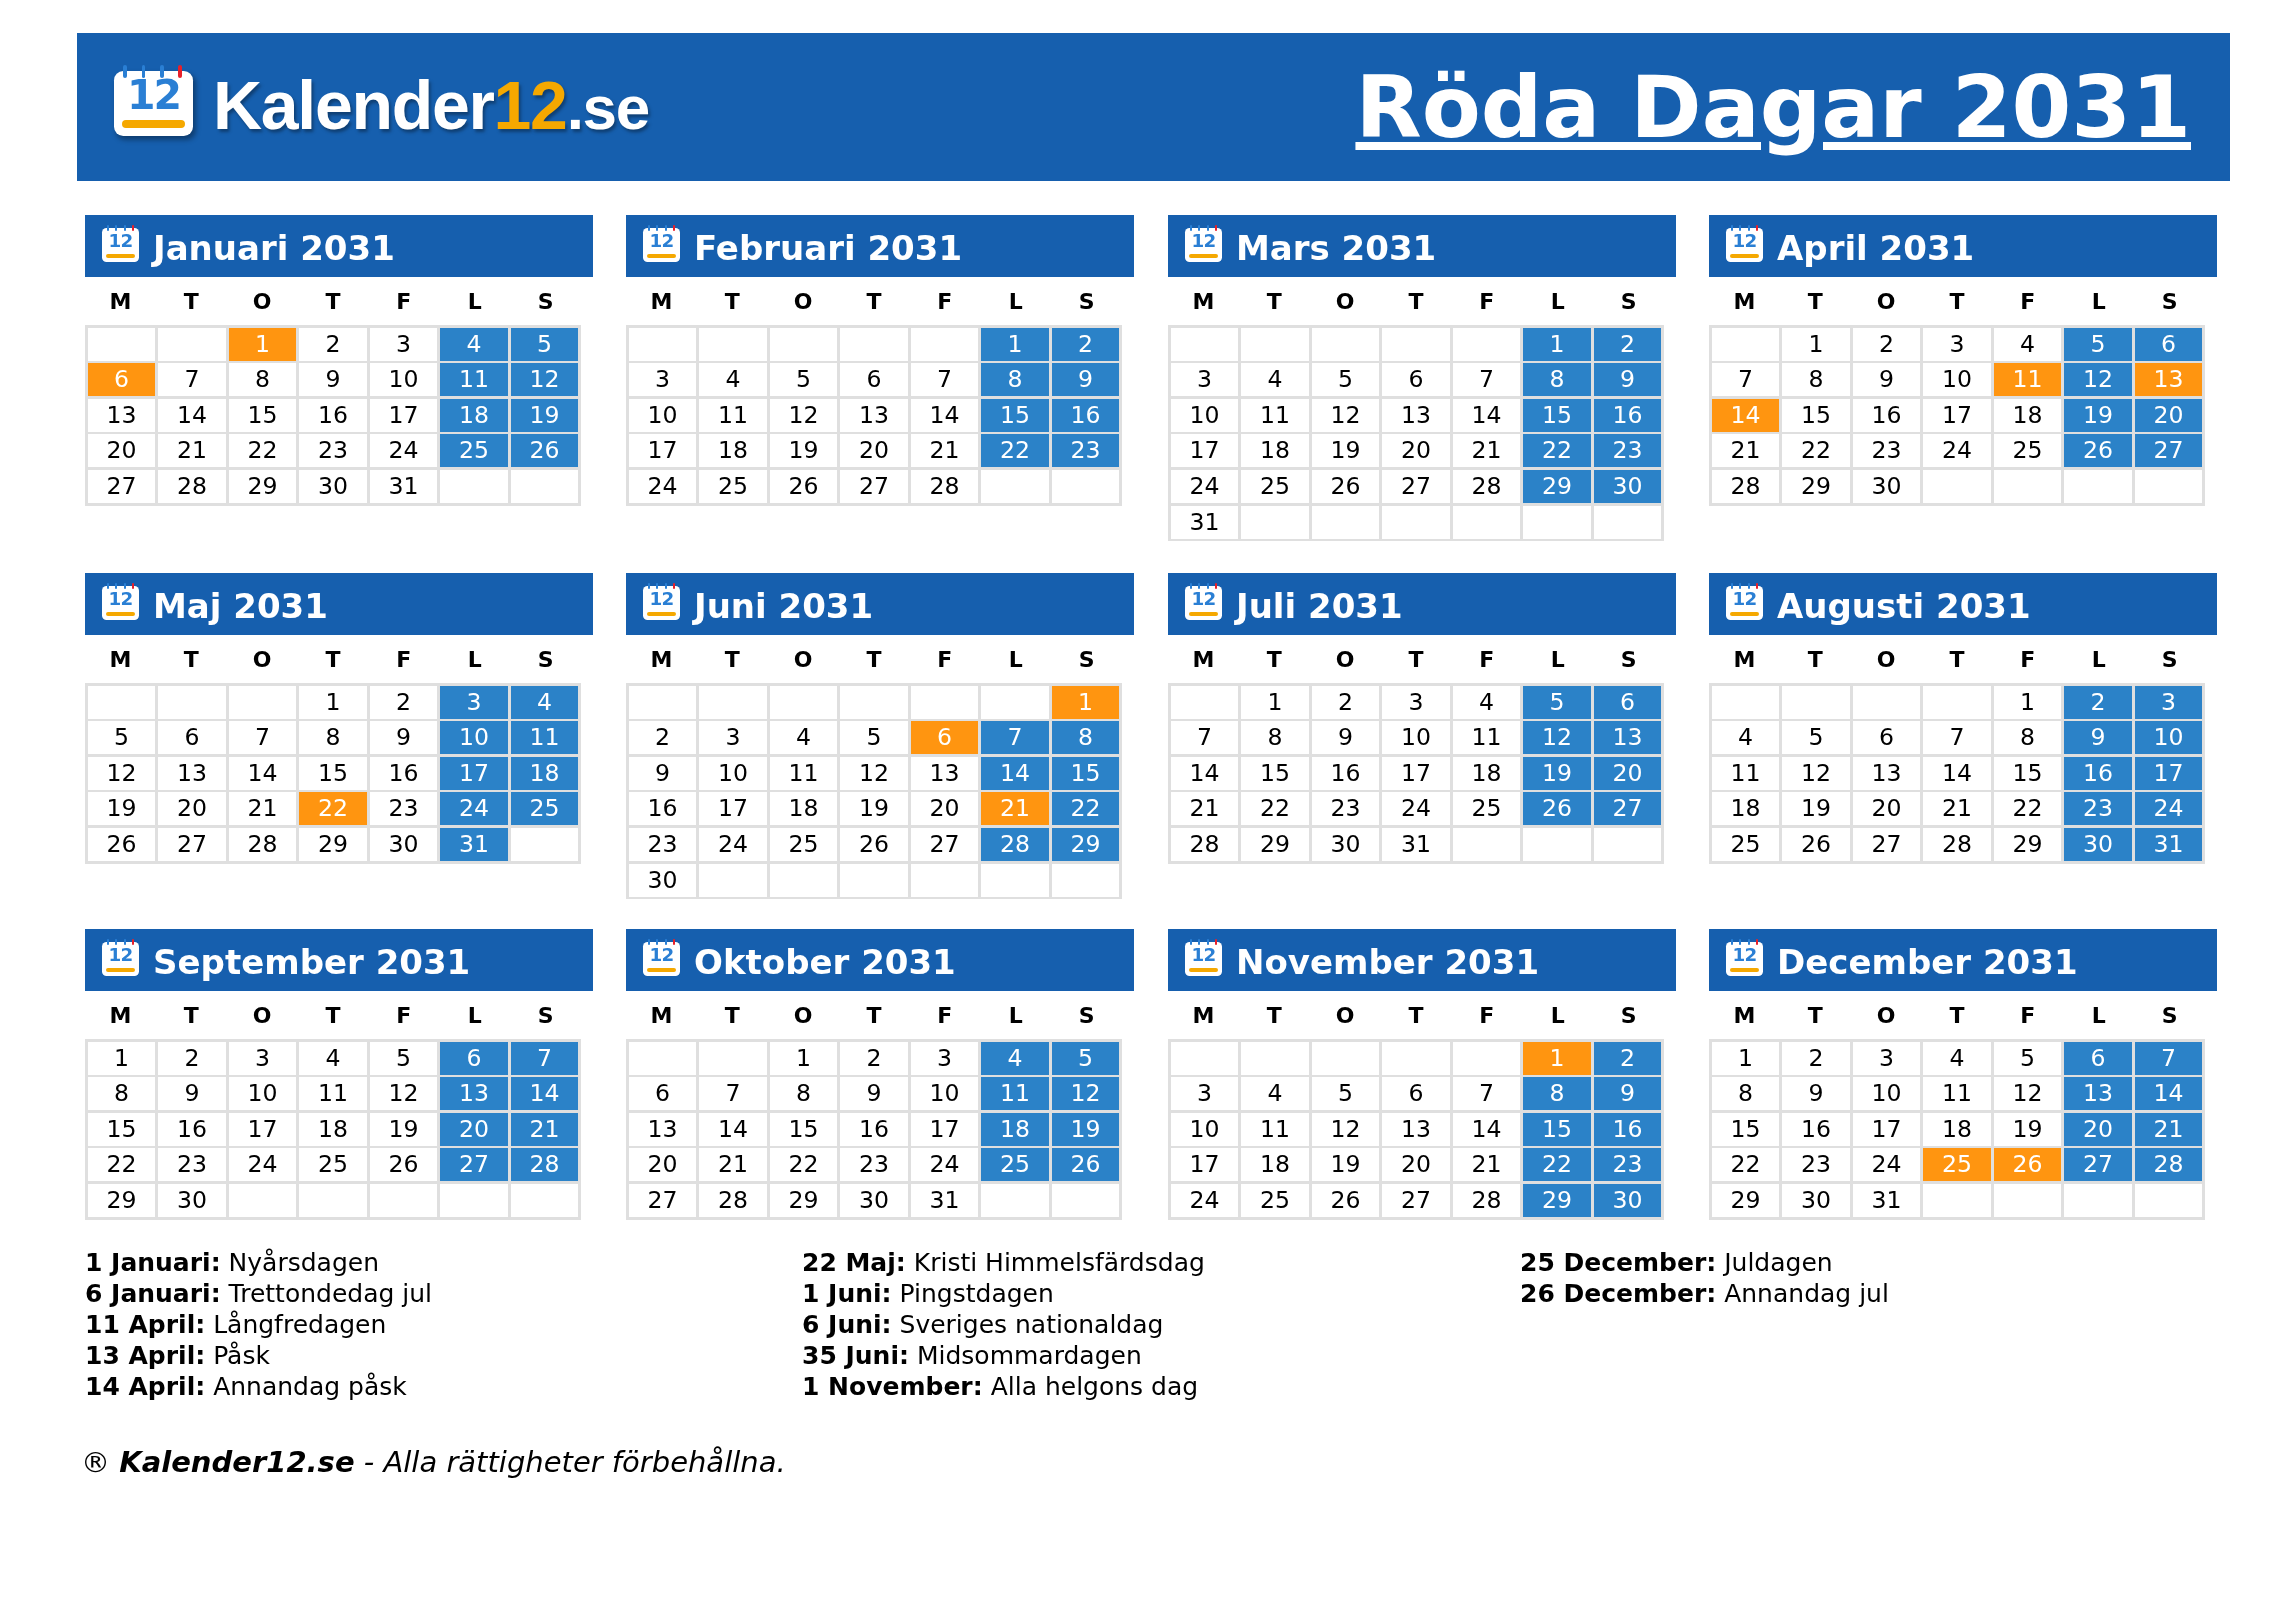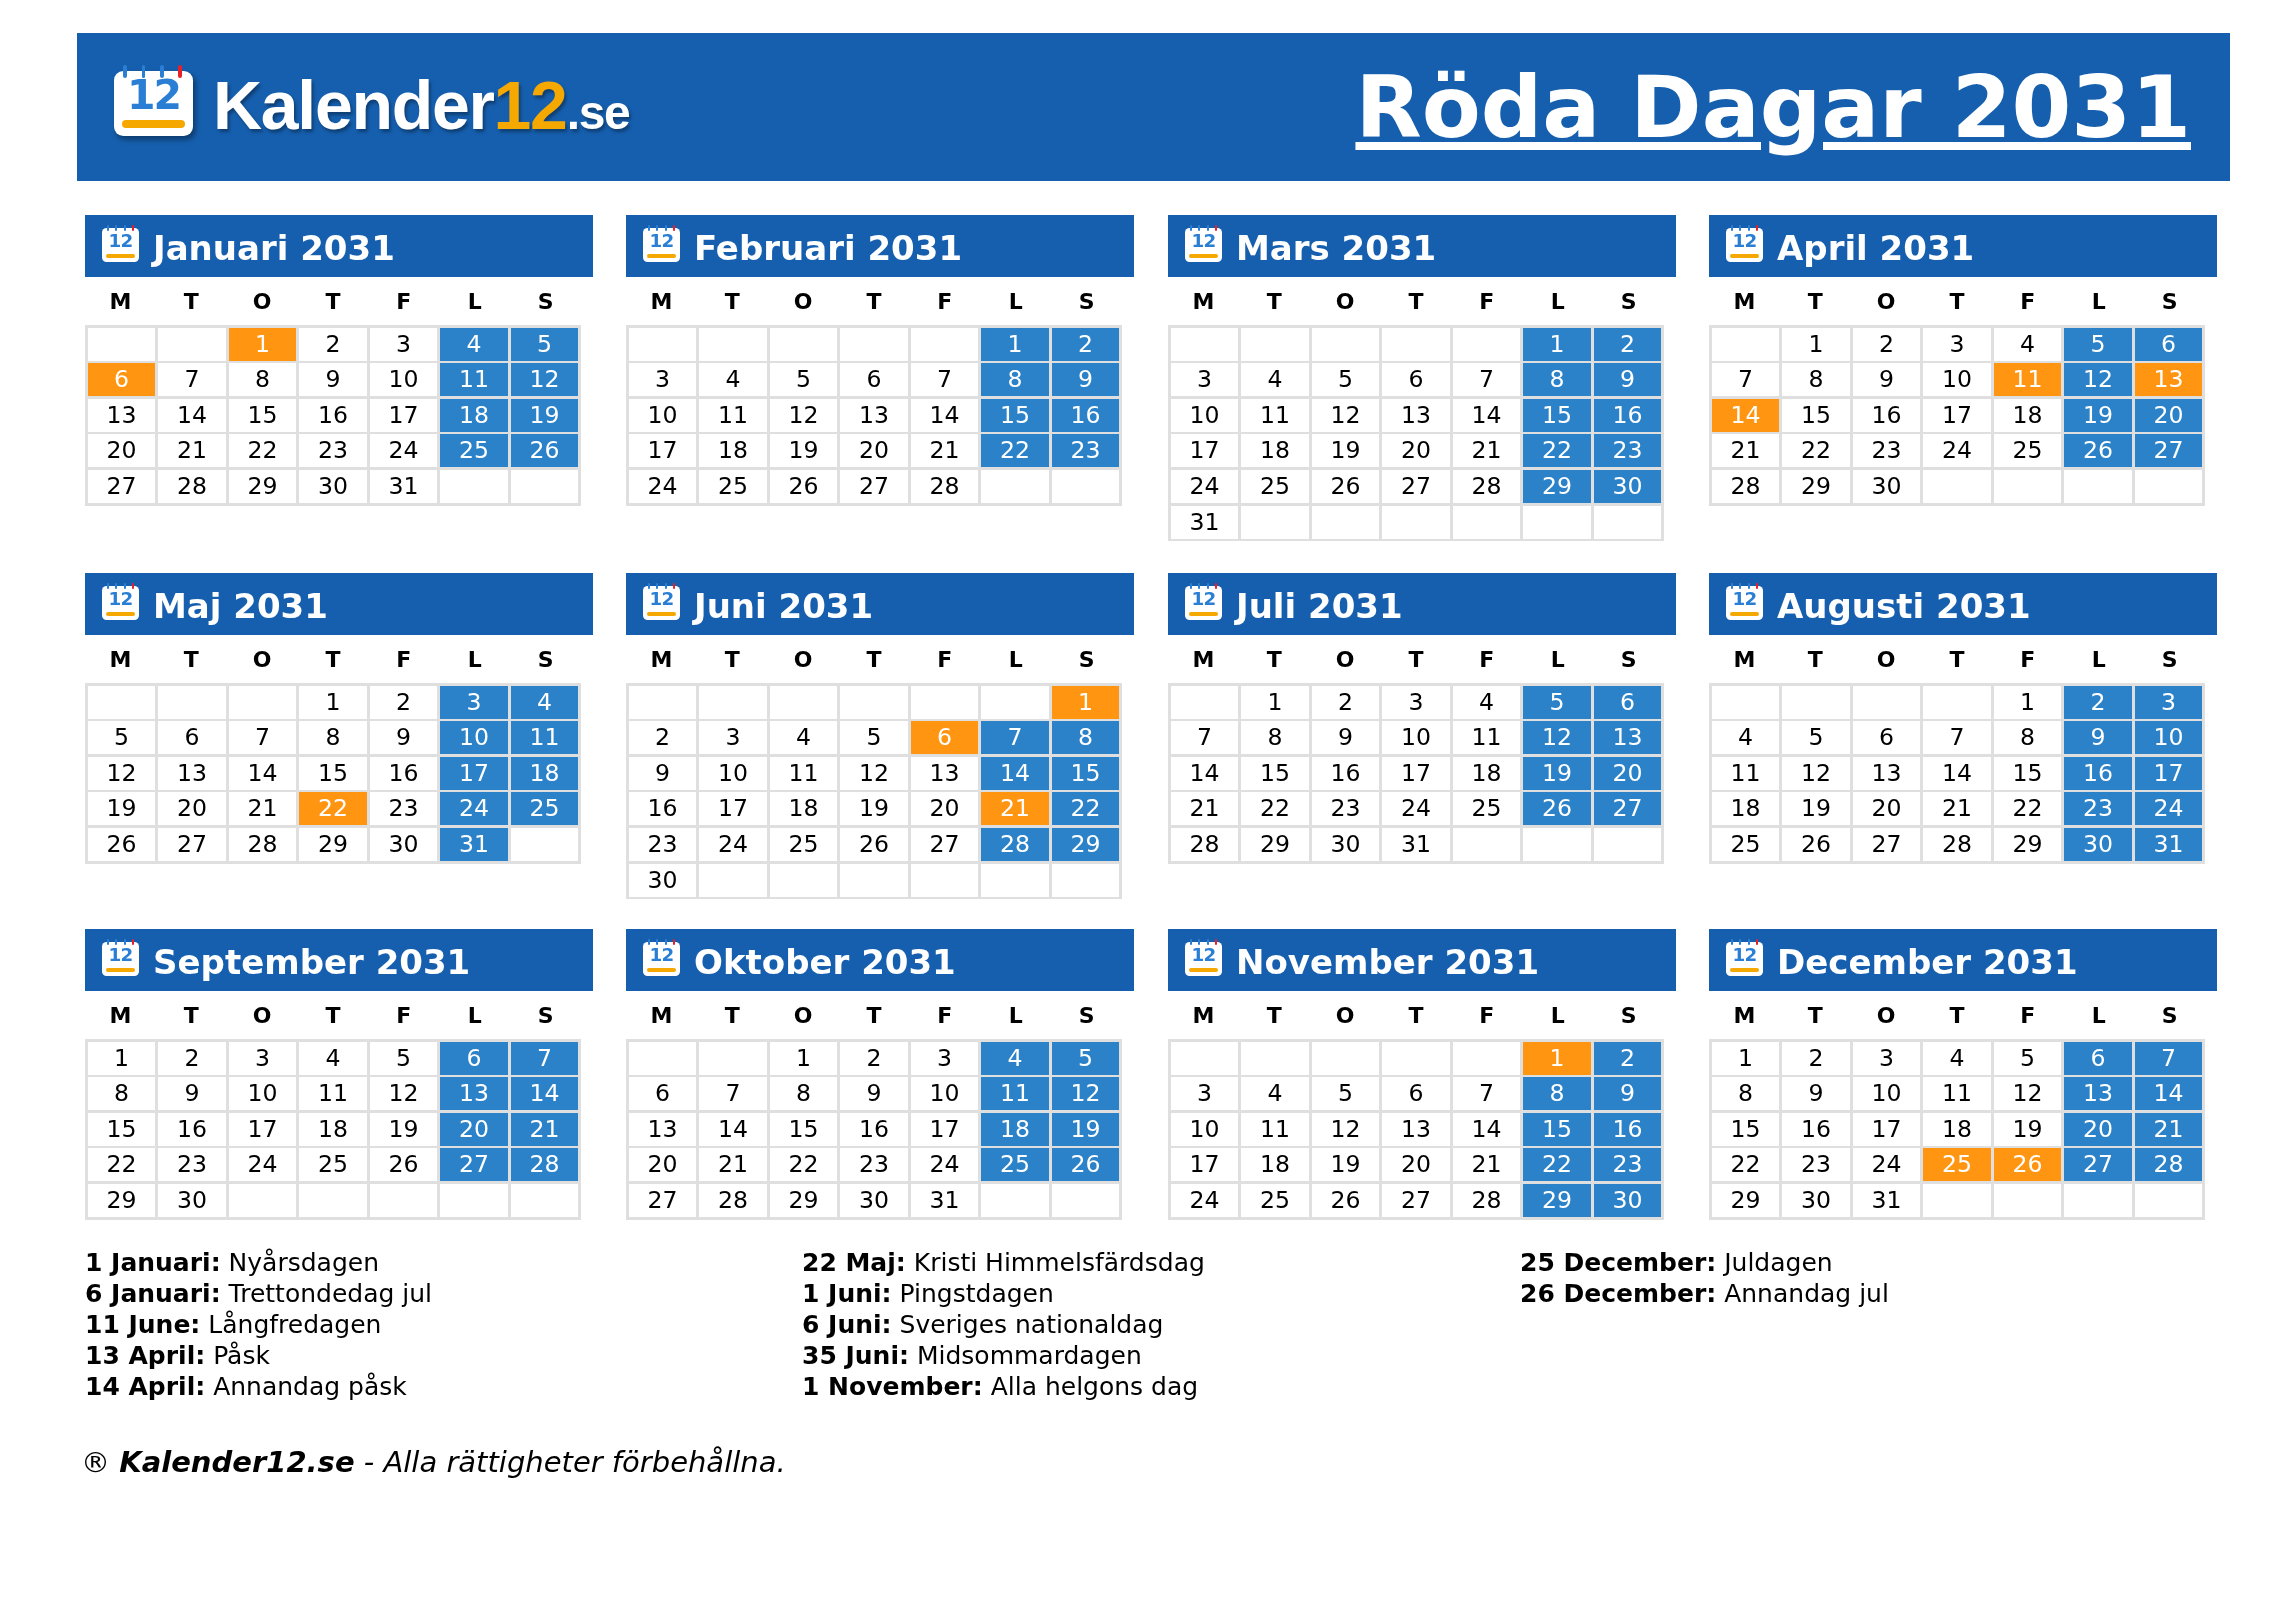--- a/index.html
+++ b/index.html
@@ -8,21 +8,21 @@
   .banner { position:absolute; left:77px; top:33px; width:2153px; height:148px; background:#165FAE; }
   .logo-icon { position:absolute; left:37px; top:38px; width:79px; height:65px; background:#fff;
                border-radius:9.2px; box-shadow:2.6px 3.9px 5.2px rgba(0,0,0,0.35); }
   .logo-icon .ring { position:absolute; top:-6.5px; width:3.9px; height:13px; border-radius:2px; background:#2A7FD4; }
   .logo-icon .num { position:absolute; left:0; right:0; top:1.3px; text-align:center; color:#2A7FD4;
                     font:bold 41px "DejaVu Sans", sans-serif; line-height:46px; letter-spacing:-2px; }
   .logo-icon .bar { position:absolute; left:7.9px; right:7.9px; bottom:7.9px; height:7.9px; border-radius:3.9px; background:#F5A800; }
   .logo-text { position:absolute; left:136px; top:33px; font:bold 68px "Liberation Sans", sans-serif;
                color:#fff; line-height:79px; letter-spacing:-1.3px; text-shadow:2px 2.6px 3.3px rgba(0,0,0,0.35); }
   .logo-text .accent { color:#F5A800; }
-  .logo-text .tld { font-size:48px; }
+  .logo-text .tld { font-size:62px; }
   .page-title { position:absolute; right:39px; top:25px; font:bold 86px "DejaVu Sans", sans-serif;
                 color:#fff; line-height:98px; white-space:nowrap;text-decoration:underline; }
 
   .month { position:absolute; width:508px; }
   .month-header { height:62px; background:#165FAE; position:relative; }
   .mini-icon { position:absolute; left:17px; top:13px; width:37px; height:34px; background:#fff; border-radius:4.6px; }
   .mini-icon .ring { position:absolute; top:-3.3px; width:2px; height:6.5px; border-radius:1.3px; background:#2A7FD4; }
   .mini-icon .num { position:absolute; left:0; right:0; top:2.6px; text-align:center; color:#2A7FD4;
                     font:bold 18.3px "DejaVu Sans", sans-serif; line-height:19.6px; letter-spacing:-0.7px; }
   .mini-icon .bar { position:absolute; left:3.9px; right:3.9px; bottom:3.9px; height:3.9px; border-radius:2px; background:#F5A800; }
@@ -778,21 +778,21 @@
         <div class="cell"></div>
         <div class="cell"></div>
         <div class="cell"></div>
       </div>
     </div>
   </div>
 
 <div class="legend-col" style="left:85px">
     <div class="legend-line"><b>1 Januari:</b> <span>Nyårsdagen</span></div>
     <div class="legend-line"><b>6 Januari:</b> <span>Trettondedag jul</span></div>
-    <div class="legend-line"><b>11 June:</b> <span>Långfredagen</span></div>
+    <div class="legend-line"><b>11 April:</b> <span>Långfredagen</span></div>
     <div class="legend-line"><b>13 April:</b> <span>Påsk</span></div>
     <div class="legend-line"><b>14 April:</b> <span>Annandag påsk</span></div>
   </div>
 <div class="legend-col" style="left:802px">
     <div class="legend-line"><b>22 Maj:</b> <span>Kristi Himmelsfärdsdag</span></div>
     <div class="legend-line"><b>1 Juni:</b> <span>Pingstdagen</span></div>
     <div class="legend-line"><b>6 Juni:</b> <span>Sveriges nationaldag</span></div>
     <div class="legend-line"><b>35 Juni:</b> <span>Midsommardagen</span></div>
     <div class="legend-line"><b>1 November:</b> <span>Alla helgons dag</span></div>
   </div>

